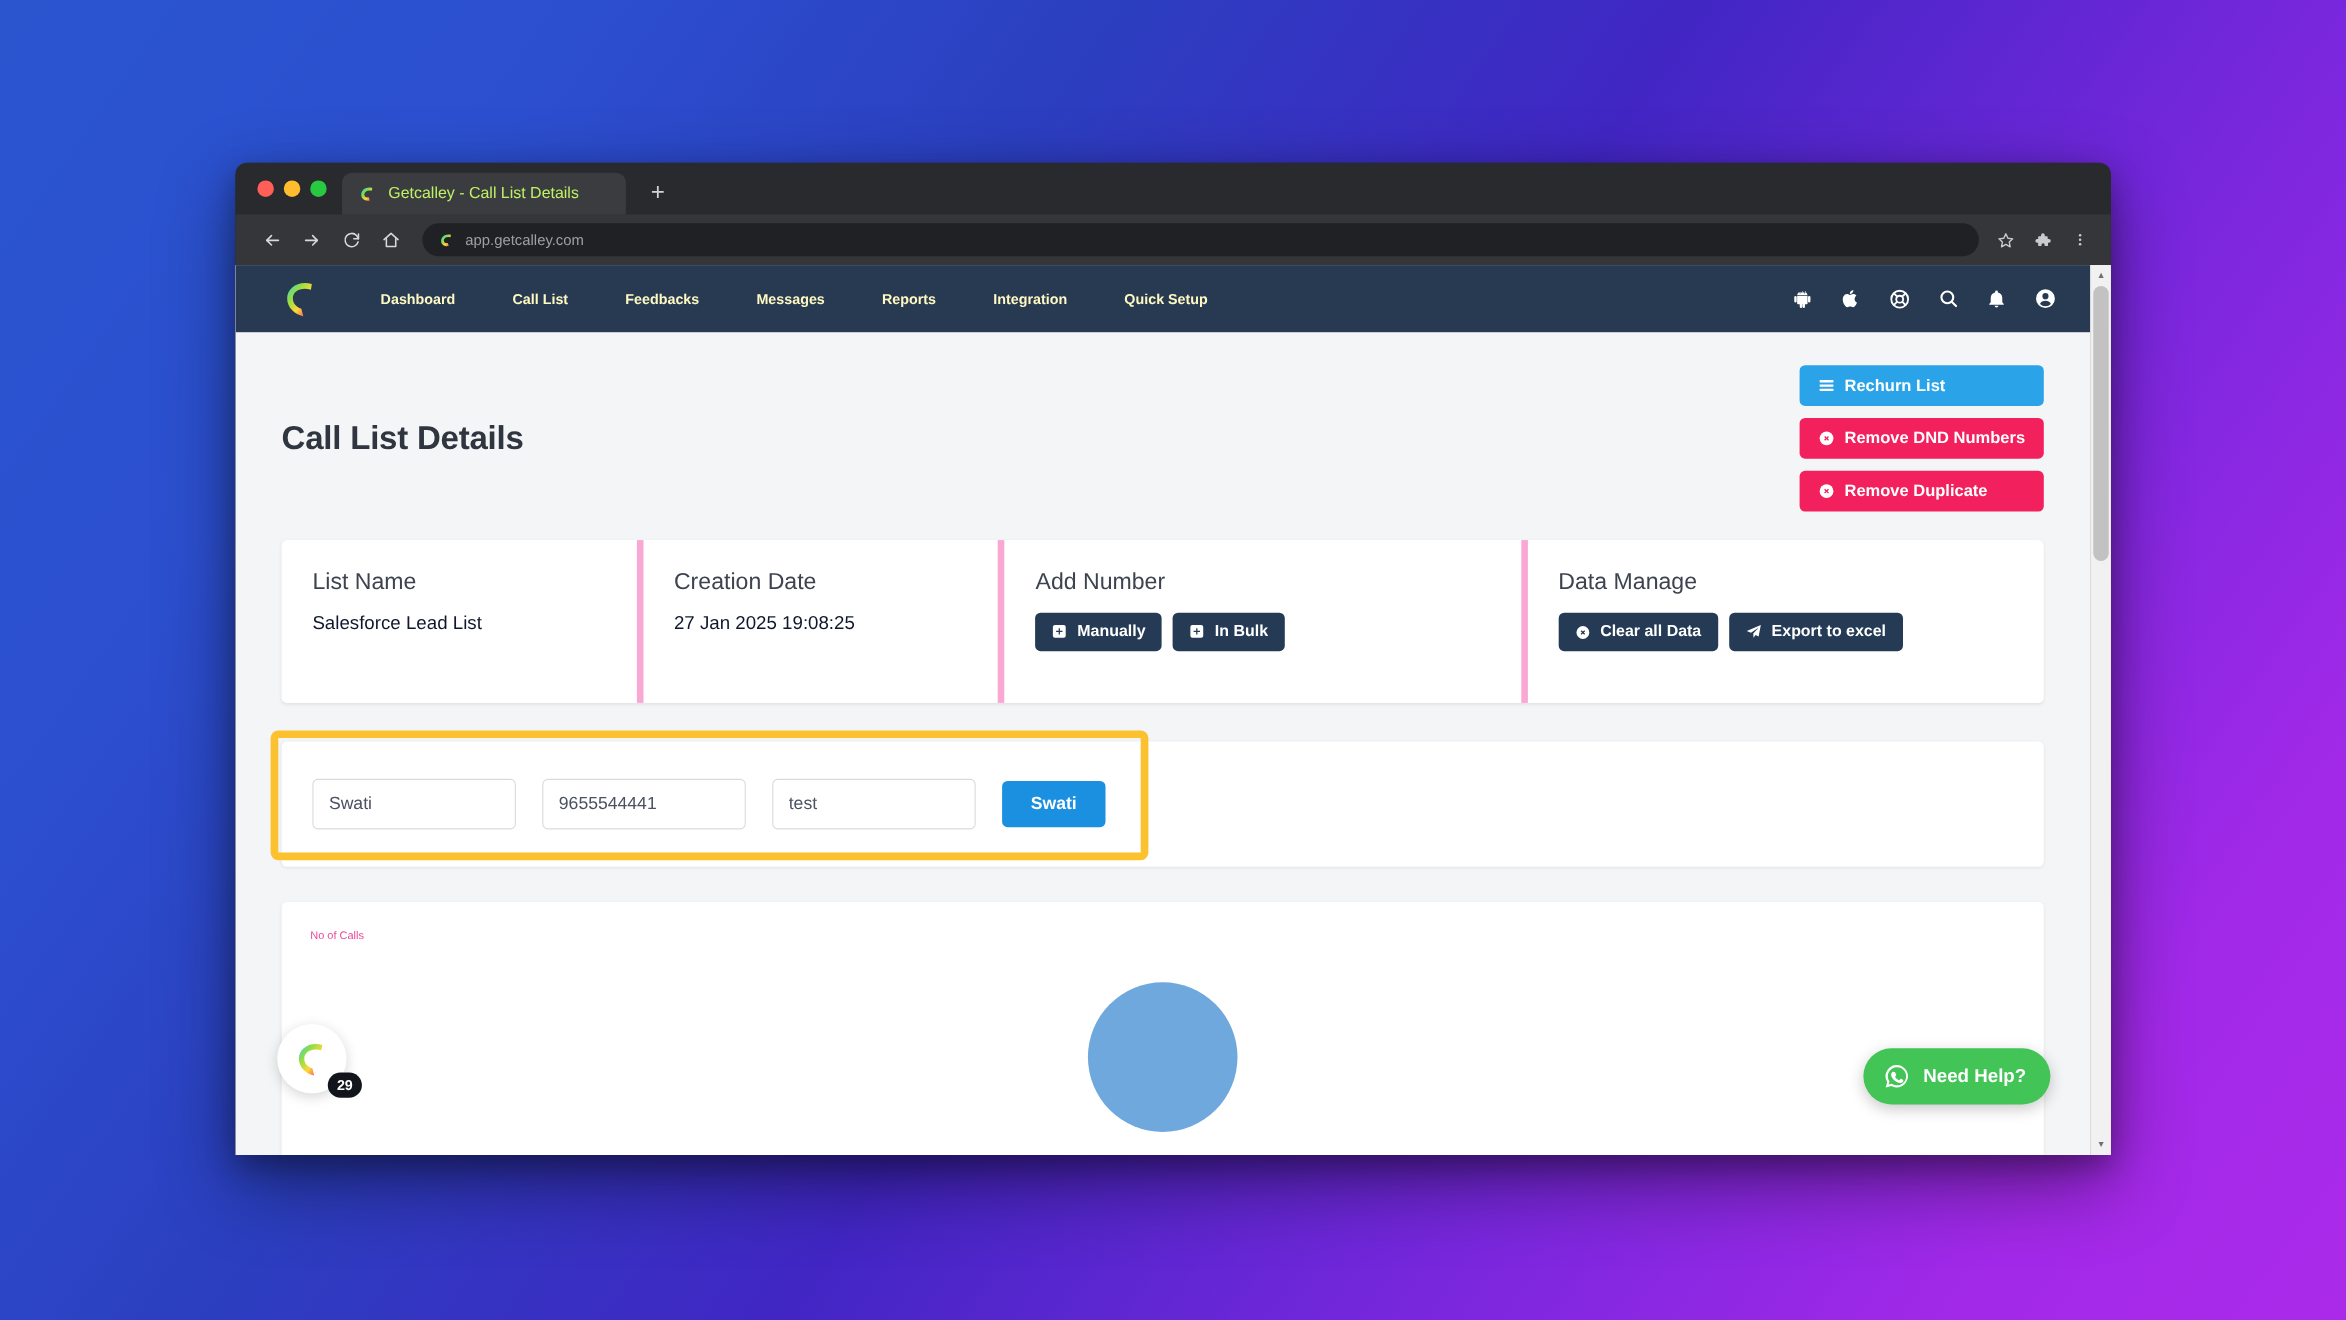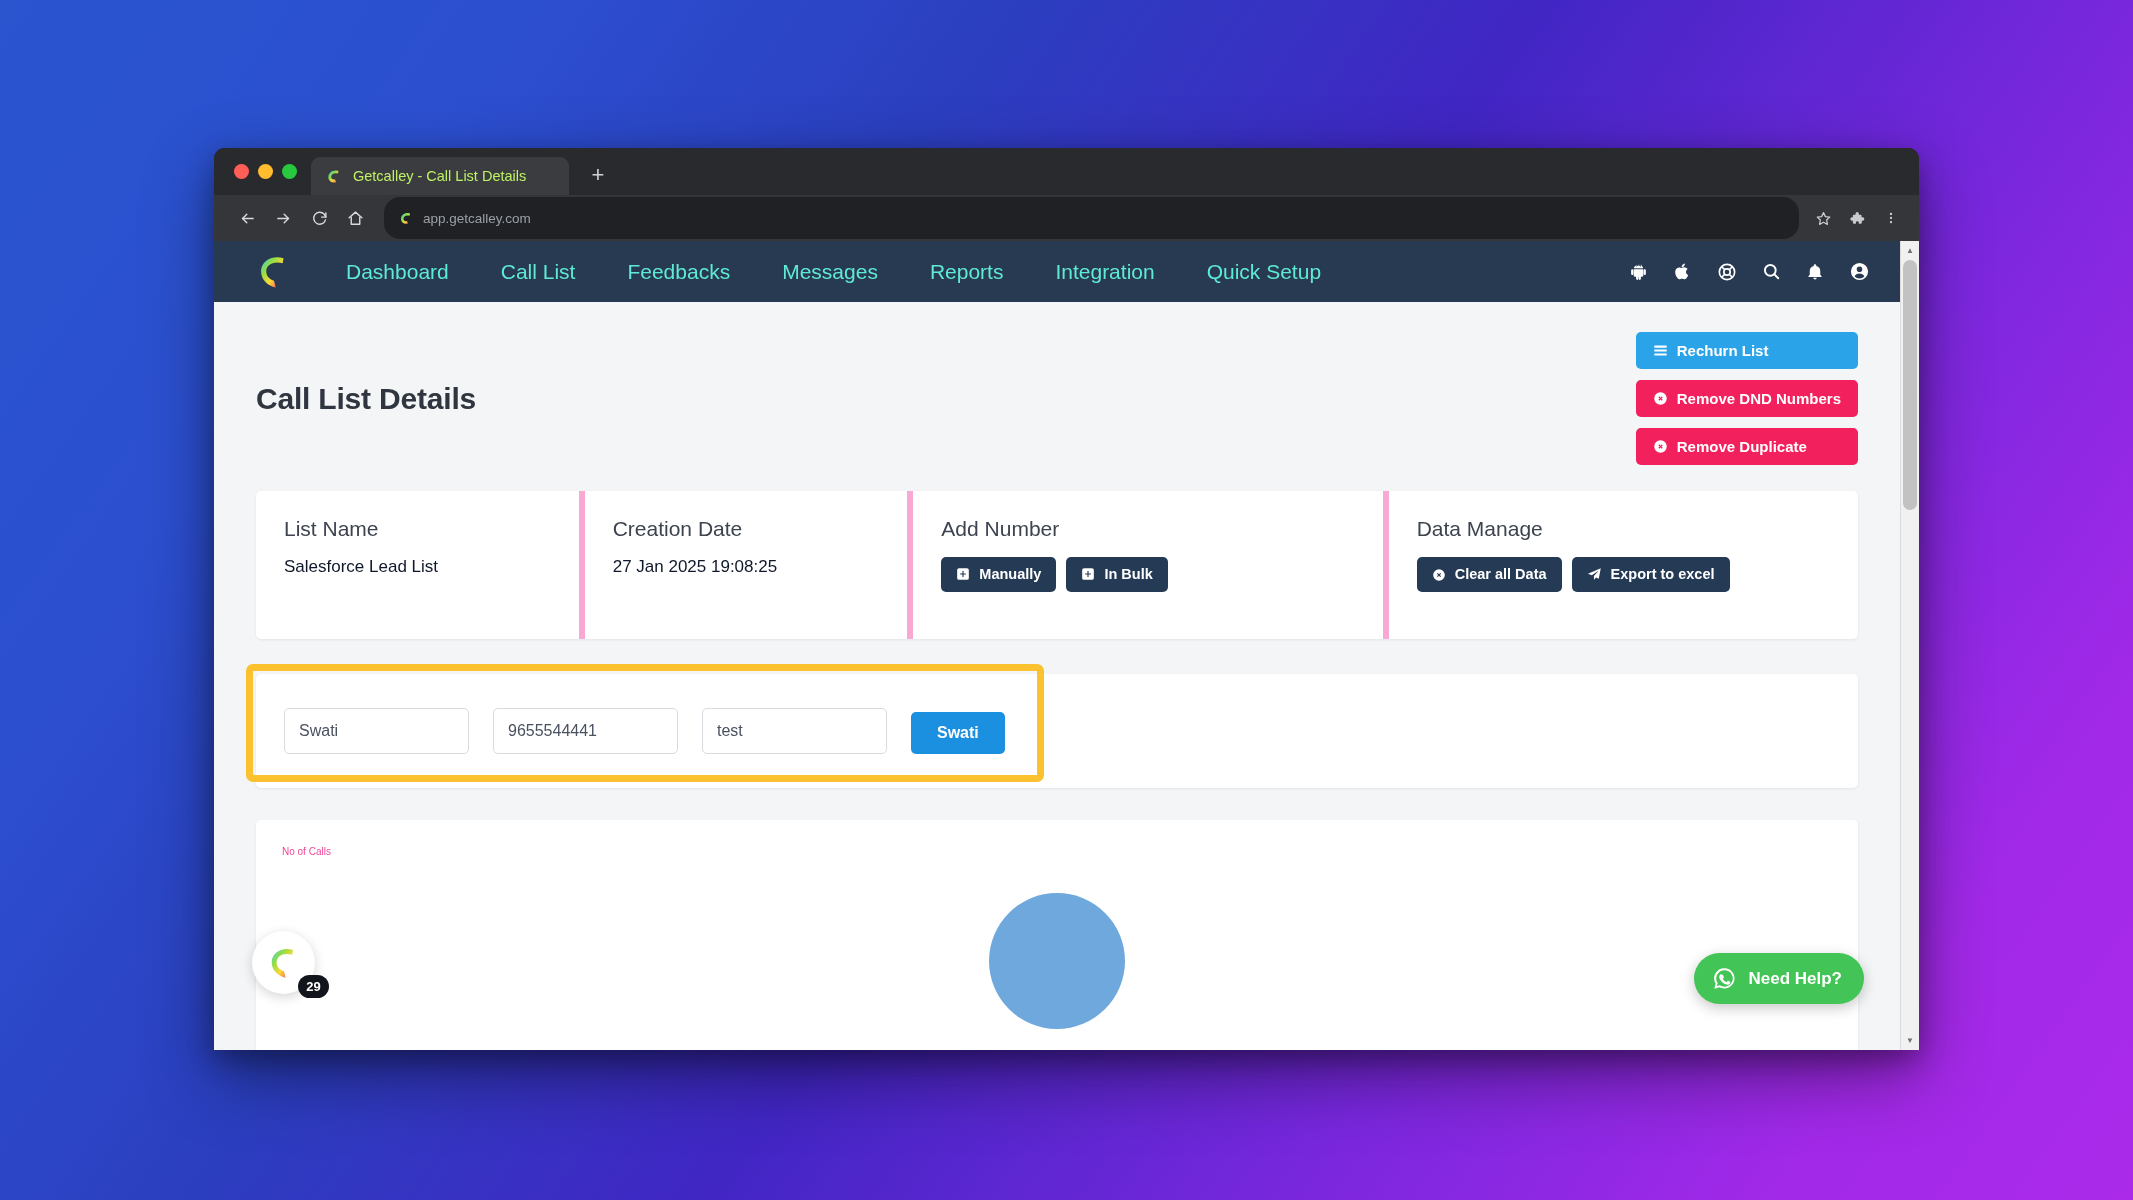--- a/index.html
+++ b/index.html
@@ -107,21 +107,21 @@
   .nav-btn {
     width: 30px; height: 30px;
     display: flex; align-items: center; justify-content: center;
     border-radius: 50%;
     color: #d6d9dd;
     flex: 0 0 auto;
   }
   .nav-btn svg { display: block; }
   .omnibox {
     flex: 1 1 auto;
-    height: 42px;
+    height: 30px;
     background: #202124;
     border-radius: 16px;
     display: flex;
     align-items: center;
     gap: 9px;
     padding: 0 14px;
     margin-left: 8px;
     margin-right: 4px;
     min-width: 0;
   }
@@ -162,24 +162,25 @@
     height: 61px;
     background: #283a51;
     display: flex;
     align-items: center;
     padding: 0 30px 0 42px;
     flex: 0 0 auto;
   }
   .brand-logo { width: 36px; height: 38px; margin-right: 28px; flex: 0 0 36px; }
   .nav-links { display: flex; align-items: center; gap: 0; }
   .nav-link {
-    color: #5eead4;
-    font-size: 21px;
+    color: #fef9c3;
+    font-size: 13px;
     padding: 0 26px;
     white-space: nowrap;
+    font-weight: bold;
   }
   .nav-icons {
     margin-left: auto;
     display: flex;
     align-items: center;
     gap: 25px;
     color: #ffffff;
   }
   .nav-icons svg { display: block; }
 
@@ -260,21 +261,21 @@
   .form-wrap {
     position: relative;
     margin-bottom: 32px;
   }
   .form-card {
     background: #fff;
     border-radius: 5px;
     padding: 34px 28px;
     box-shadow: 0 1px 3px rgba(0,0,0,0.07);
     display: flex;
-    align-items: flex-end;
+    align-items: center;
     gap: 24px;
   }
   .highlight-box {
     position: absolute;
     left: -10px;
     top: -10px;
     width: 798px;
     height: 118px;
     border: 7px solid #fbc12f;
     border-radius: 7px;

